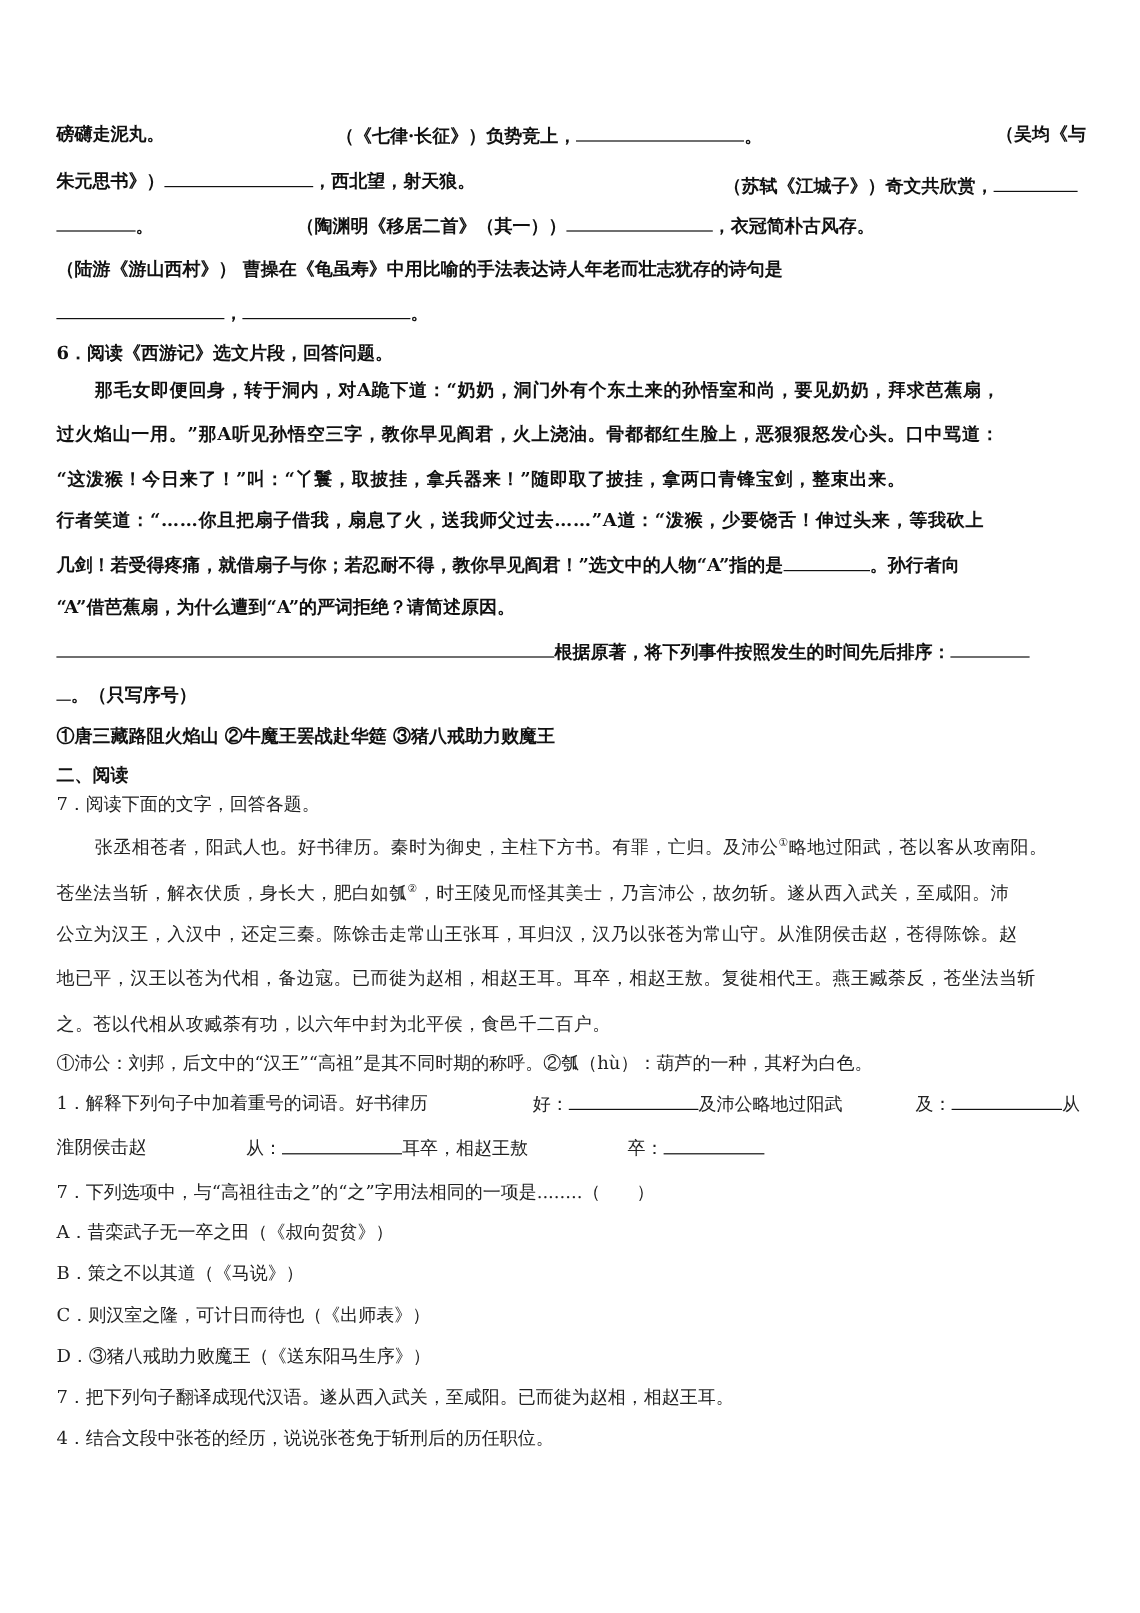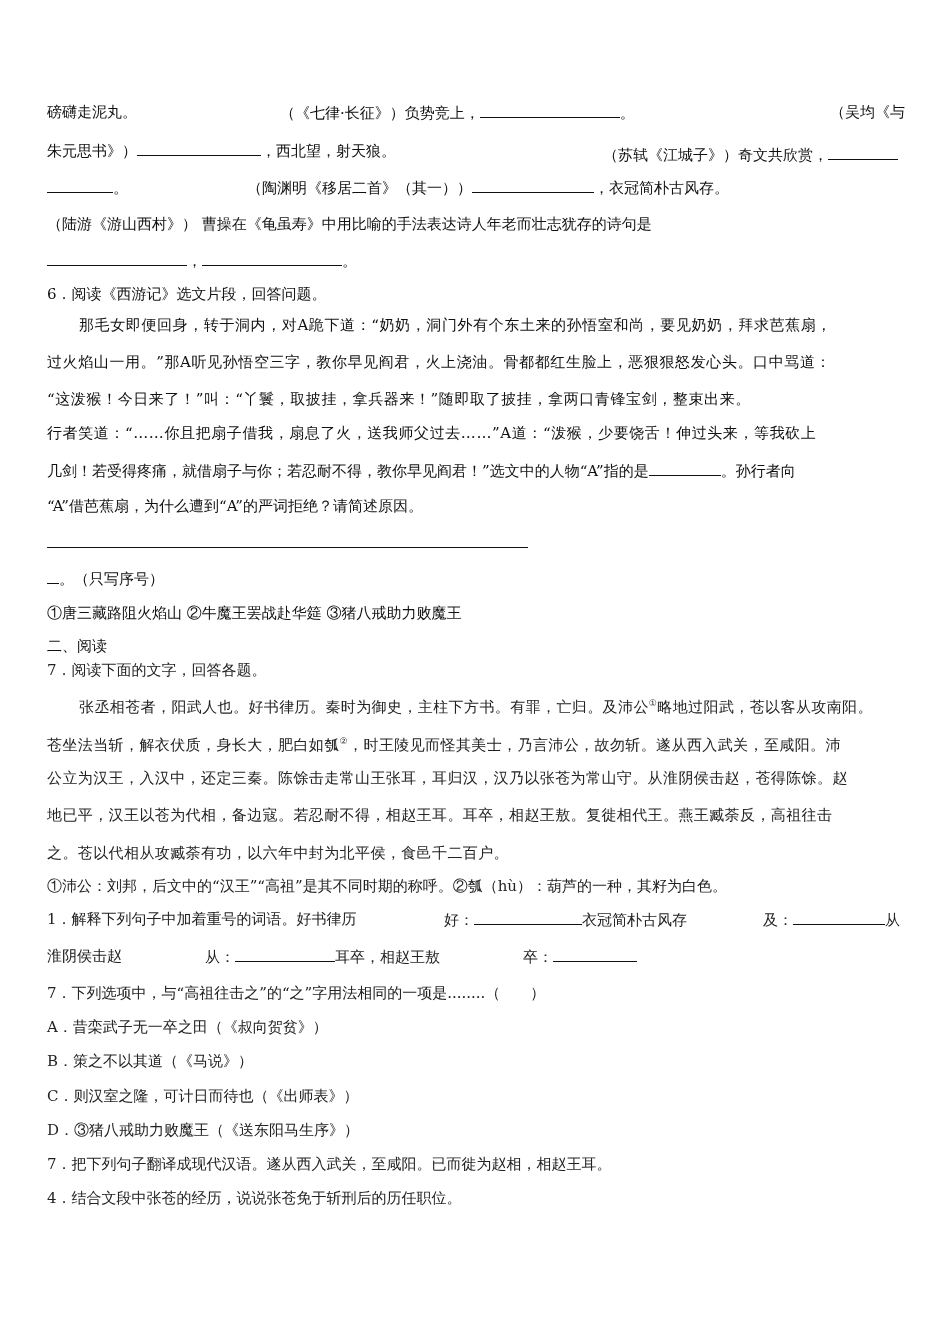--- a/index.html
+++ b/index.html
@@ -1,18 +1,18 @@
 <!DOCTYPE html>
 <html><head>
 <meta charset="utf-8">
 <style>
   html, body { margin: 0; padding: 0; background: #ffffff; }
   body { width: 950px; height: 1344px; position: relative; overflow: hidden;
          font-family: "DejaVu Serif", "Liberation Serif", serif; color: #111; }
-  .bold { font-weight: normal; }
+  .bold { font-weight: bold; }
   .blank { display: inline-block; border-bottom: 1px solid #111; height: 15px; vertical-align: baseline; }
   .abs { position: absolute; white-space: nowrap; font-size: 15px; line-height: 20px; }
   .reg { font-weight: normal; color: #222; }
   sup { font-size: 9px; }
 </style>
 </head>
 <body>
 
 <div class="abs bold" style="left:47px;top:102px">磅礴走泥丸。</div>
 <div class="abs bold" style="left:280px;top:102px">
@@ -43,45 +43,45 @@
 <div class="abs bold" style="left:47px;top:284px">6．阅读《西游记》选文片段，回答问题。</div>
 <div class="abs bold" style="left:79px;top:315px;letter-spacing:0.6px">那毛女即便回身，转于洞内，对A跪下道：“奶奶，洞门外有个东土来的孙悟室和尚，要见奶奶，拜求芭蕉扇，</div>
 <div class="abs bold" style="left:47px;top:352px;letter-spacing:0.6px">过火焰山一用。”那A听见孙悟空三字，教你早见阎君，火上浇油。骨都都红生脸上，恶狠狠怒发心头。口中骂道：</div>
 <div class="abs bold" style="left:47px;top:389px;letter-spacing:0.6px">“这泼猴！今日来了！”叫：“丫鬟，取披挂，拿兵器来！”随即取了披挂，拿两口青锋宝剑，整束出来。</div>
 <div class="abs bold" style="left:47px;top:423px;letter-spacing:0.6px">行者笑道：“……你且把扇子借我，扇息了火，送我师父过去……”A道：“泼猴，少要饶舌！伸过头来，等我砍上</div>
 <div class="abs bold" style="left:47px;top:460px">
   <span>几剑！若受得疼痛，就借扇子与你；若忍耐不得，教你早见阎君！”</span><span>选文中的人物“A”指的是</span><span class="blank" style="width:72px"></span><span>。孙行者向</span>
 </div>
 <div class="abs bold" style="left:47px;top:496px">“A”借芭蕉扇，为什么遭到“A”的严词拒绝？请简述原因。</div>
 <div class="abs bold" style="left:47px;top:532px">
-  <span class="blank" style="width:415px"></span><span class="blank" style="width:66px"></span>
+  <span class="blank" style="width:415px"></span><span>根据原著，将下列事件按照发生的时间先后排序：</span><span class="blank" style="width:66px"></span>
 </div>
 <div class="abs bold" style="left:47px;top:568px">
   <span class="blank" style="width:12px"></span><span>。（只写序号）</span>
 </div>
 <div class="abs bold" style="left:47px;top:603px">①唐三藏路阻火焰山   ②牛魔王罢战赴华筵   ③猪八戒助力败魔王</div>
 
 <div class="abs bold" style="left:47px;top:636px">二、阅读</div>
 <div class="abs reg" style="left:47px;top:660px">7．阅读下面的文字，回答各题。</div>
 
 <div class="abs reg" style="left:79px;top:693px;letter-spacing:0.4px">
   <span>张丞相苍者，阳武人也。好书律历。秦时为御史，主柱下方书。有罪，亡归。及沛公</span><sup>①</sup><span>略地过阳武，苍以客从攻南阳。</span>
 </div>
 <div class="abs reg" style="left:47px;top:731px;letter-spacing:0.4px">
   <span>苍坐法当斩，解衣伏质，身长大，肥白如瓠</span><sup>②</sup><span>，时王陵见而怪其美士，乃言沛公，故勿斩。遂从西入武关，至咸阳。沛</span>
 </div>
 <div class="abs reg" style="left:47px;top:768px;letter-spacing:0.4px">公立为汉王，入汉中，还定三秦。陈馀击走常山王张耳，耳归汉，汉乃以张苍为常山守。从淮阴侯击赵，苍得陈馀。赵</div>
-<div class="abs reg" style="left:47px;top:805px;letter-spacing:0.4px">地已平，汉王以苍为代相，备边寇。若忍耐不得，相赵王耳。耳卒，相赵王敖。复徙相代王。燕王臧荼反，高祖往击</div>
+<div class="abs reg" style="left:47px;top:805px;letter-spacing:0.4px">地已平，汉王以苍为代相，备边寇。已而徙为赵相，相赵王耳。耳卒，相赵王敖。复徙相代王。燕王臧荼反，苍坐法当斩</div>
 <div class="abs reg" style="left:47px;top:843px;letter-spacing:0.4px">之。苍以代相从攻臧荼有功，以六年中封为北平侯，食邑千二百户。</div>
 
 <div class="abs reg" style="left:47px;top:876px">①沛公：刘邦，后文中的“汉王”“高祖”是其不同时期的称呼。②瓠（hù）：葫芦的一种，其籽为白色。</div>
 
 <div class="abs reg" style="left:47px;top:909px">1．解释下列句子中加着重号的词语。好书律历</div>
 <div class="abs reg" style="left:444px;top:909px">
-  <span>好：</span><span class="blank" style="width:108px"></span><span>衣冠简朴古风存</span>
+  <span>好：</span><span class="blank" style="width:108px"></span><span>及沛公略地过阳武</span>
 </div>
 <div class="abs reg" style="left:763px;top:909px">
   <span>及：</span><span class="blank" style="width:92px"></span><span>从</span>
 </div>
 <div class="abs reg" style="left:47px;top:946px">淮阴侯击赵</div>
 <div class="abs reg" style="left:205px;top:946px">
   <span>从：</span><span class="blank" style="width:100px"></span><span>耳卒，相赵王敖</span>
 </div>
 <div class="abs reg" style="left:523px;top:946px">
   <span>卒：</span><span class="blank" style="width:84px"></span>

